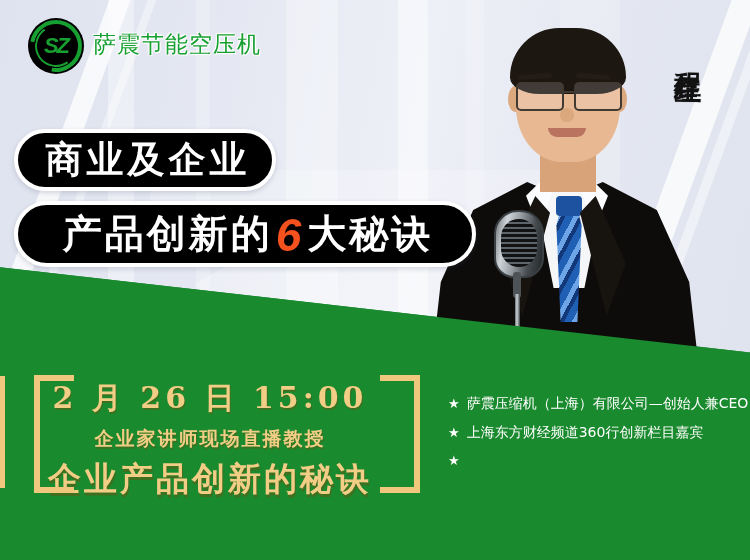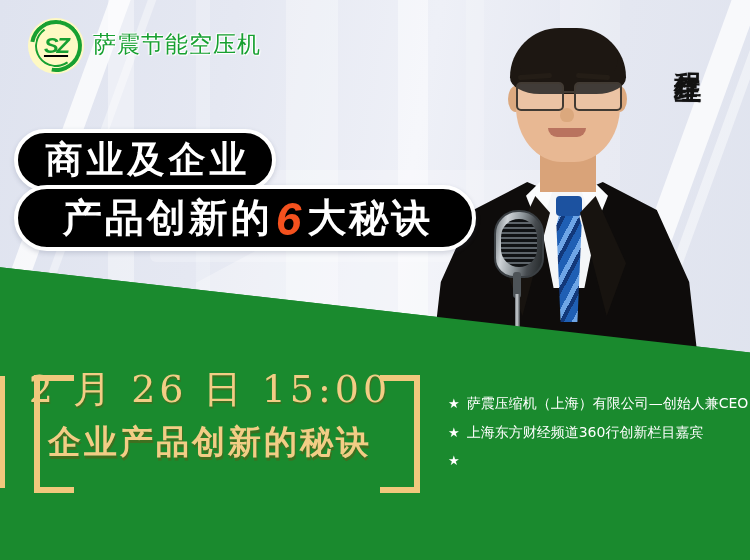--- a/index.html
+++ b/index.html
@@ -55,22 +55,22 @@
   .diag.d4{left:712px;top:-60px;width:10px;height:430px;transform:rotate(20deg);background:rgba(255,255,255,.45);}
 
   
   .logo{
     position:absolute;left:28px;top:18px;
     display:flex;align-items:center;gap:9px;
     z-index:30;
   }
   .logo-mark{
     position:relative;width:56px;height:56px;border-radius:50%;
-    background:#fef9c3;
-    display:flex;align-items:center;justify-content:center;text-decoration:underline;
+    background:#000000;
+    display:flex;align-items:center;justify-content:center;
   }
   .logo-mark .ring{
     position:absolute;inset:2px;border-radius:50%;
     border:4px solid #17a031;
     border-left-color:transparent;
     transform:rotate(-35deg);
   }
   .logo-mark .ring2{
     position:absolute;inset:7px;border-radius:50%;
     border:2px solid #17a031;
@@ -103,21 +103,21 @@
     background:#000000;
     border:4px solid #ffffff;
     border-radius:40px;
     box-shadow:0 2px 5px rgba(60,70,100,.20);
     display:flex;align-items:center;justify-content:center;
     color:#ffffff;
     font-family:"DejaVu Sans","Liberation Sans",sans-serif;
     font-weight:bold;
   }
   .pill.p1{left:14px;top:129px;width:248px;height:54px;font-size:37px;letter-spacing:4px;padding-left:6px;}
-  .pill.p2{left:14px;top:185px;width:448px;height:58px;font-size:39px;letter-spacing:3px;padding-left:6px;}
+  .pill.p2{left:14px;top:201px;width:448px;height:58px;font-size:39px;letter-spacing:3px;padding-left:6px;}
   .pill .six{
     color:#f4511e;font-style:italic;font-size:46px;
     font-family:"Liberation Sans",sans-serif;
     padding:0 3px;line-height:1;position:relative;top:1px;
   }
 
   
   .person{position:absolute;left:430px;top:28px;width:270px;height:340px;z-index:20;}
   .head{
     position:absolute;left:86px;top:8px;width:104px;height:126px;
@@ -203,21 +203,21 @@
     clip-path:polygon(0 4%,100% 32%,100% 100%,0 100%);
   }
   .green-panel.behind{z-index:10;clip-path:polygon(0 4%,100% 32%,100% 100%,0 100%);}
 
   .info-left{
     position:absolute;left:0px;top:362px;width:420px;height:130px;z-index:26;
     color:#f2cd85;text-align:center;
     font-family:"DejaVu Serif","Liberation Serif",serif;
   }
   .line-date{
-    font-size:38px;font-weight:normal;letter-spacing:4px;margin-top:2px;
+    font-size:30px;font-weight:bold;letter-spacing:4px;margin-top:16px;
     text-shadow:1px 2px 0 rgba(120,70,10,.35);
   }
   .line-sub{
     font-size:19px;font-weight:bold;letter-spacing:2px;margin-top:7px;
     font-family:"DejaVu Sans","Liberation Sans",sans-serif;
     text-shadow:1px 2px 0 rgba(120,70,10,.35);
   }
   .line-main{
     font-size:33px;font-weight:bold;letter-spacing:3px;margin-top:5px;
     text-shadow:1px 3px 0 rgba(120,70,10,.40);
@@ -319,20 +319,21 @@
   </div>
 
   <div class="name-cal">程红星</div>
 
   <div class="gold-edge"></div>
   <div class="bracket left"></div>
   <div class="bracket right"></div>
 
   <div class="info-left">
     <div class="line-date">2 月 26 日 15:00</div>
+    <div class="line-sub">企业家讲师现场直播教授</div>
     <div class="line-main">企业产品创新的秘诀</div>
   </div>
 
   <div class="bullets">
     <div class="bullet">
       <span class="star">★</span>
       <span>萨震压缩机（上海）有限公司—创始人兼CEO</span>
     </div>
     <div class="bullet">
       <span class="star">★</span>

